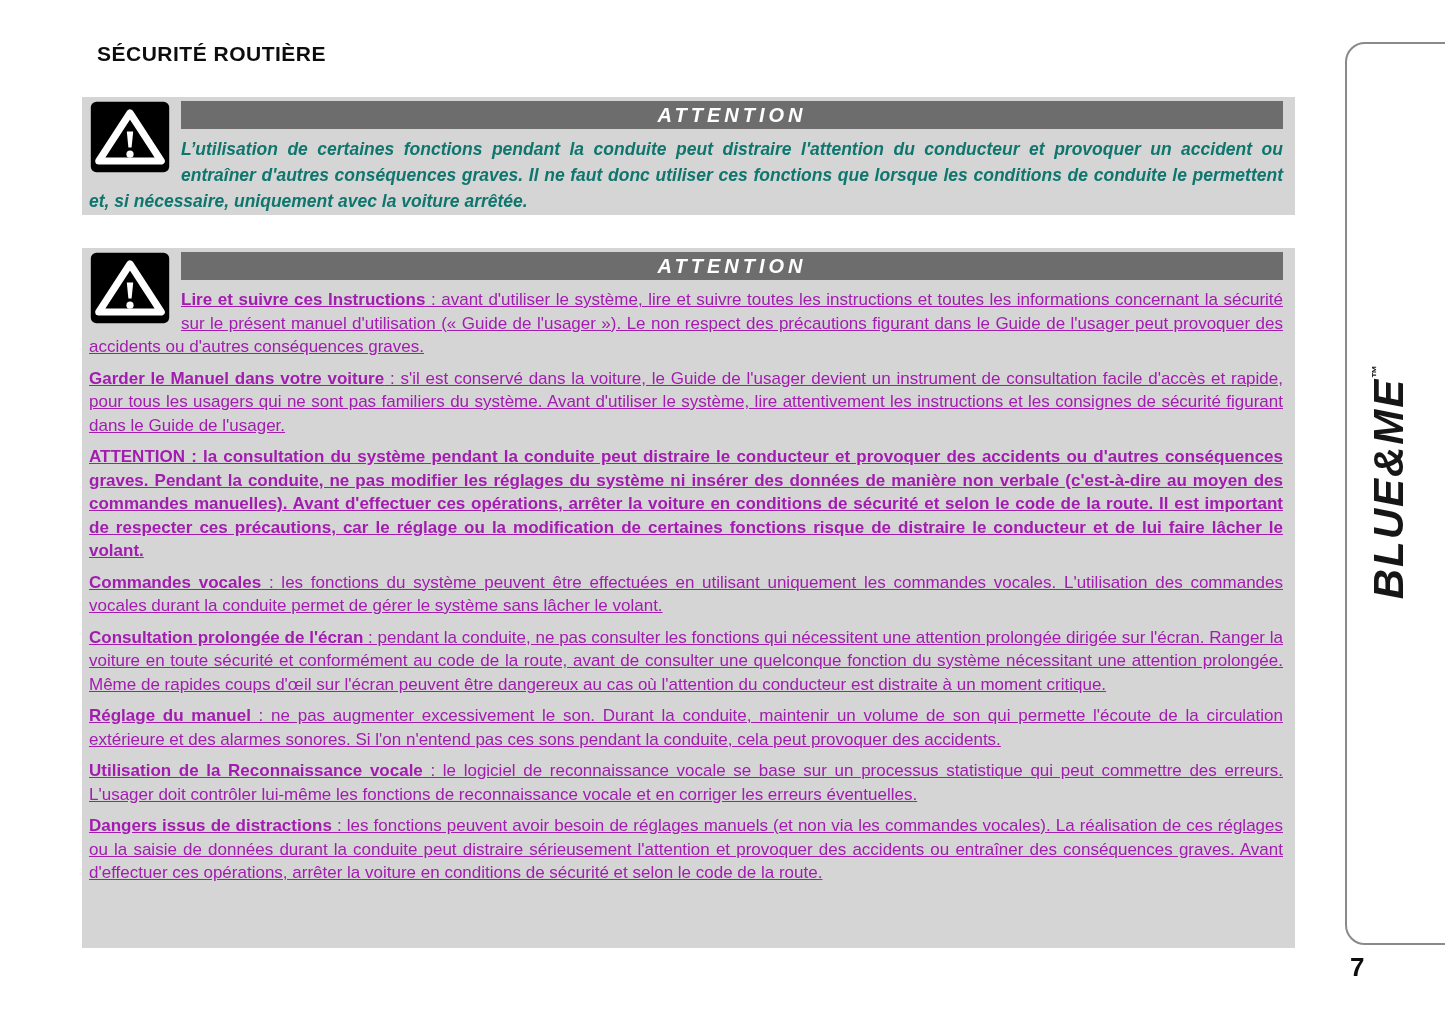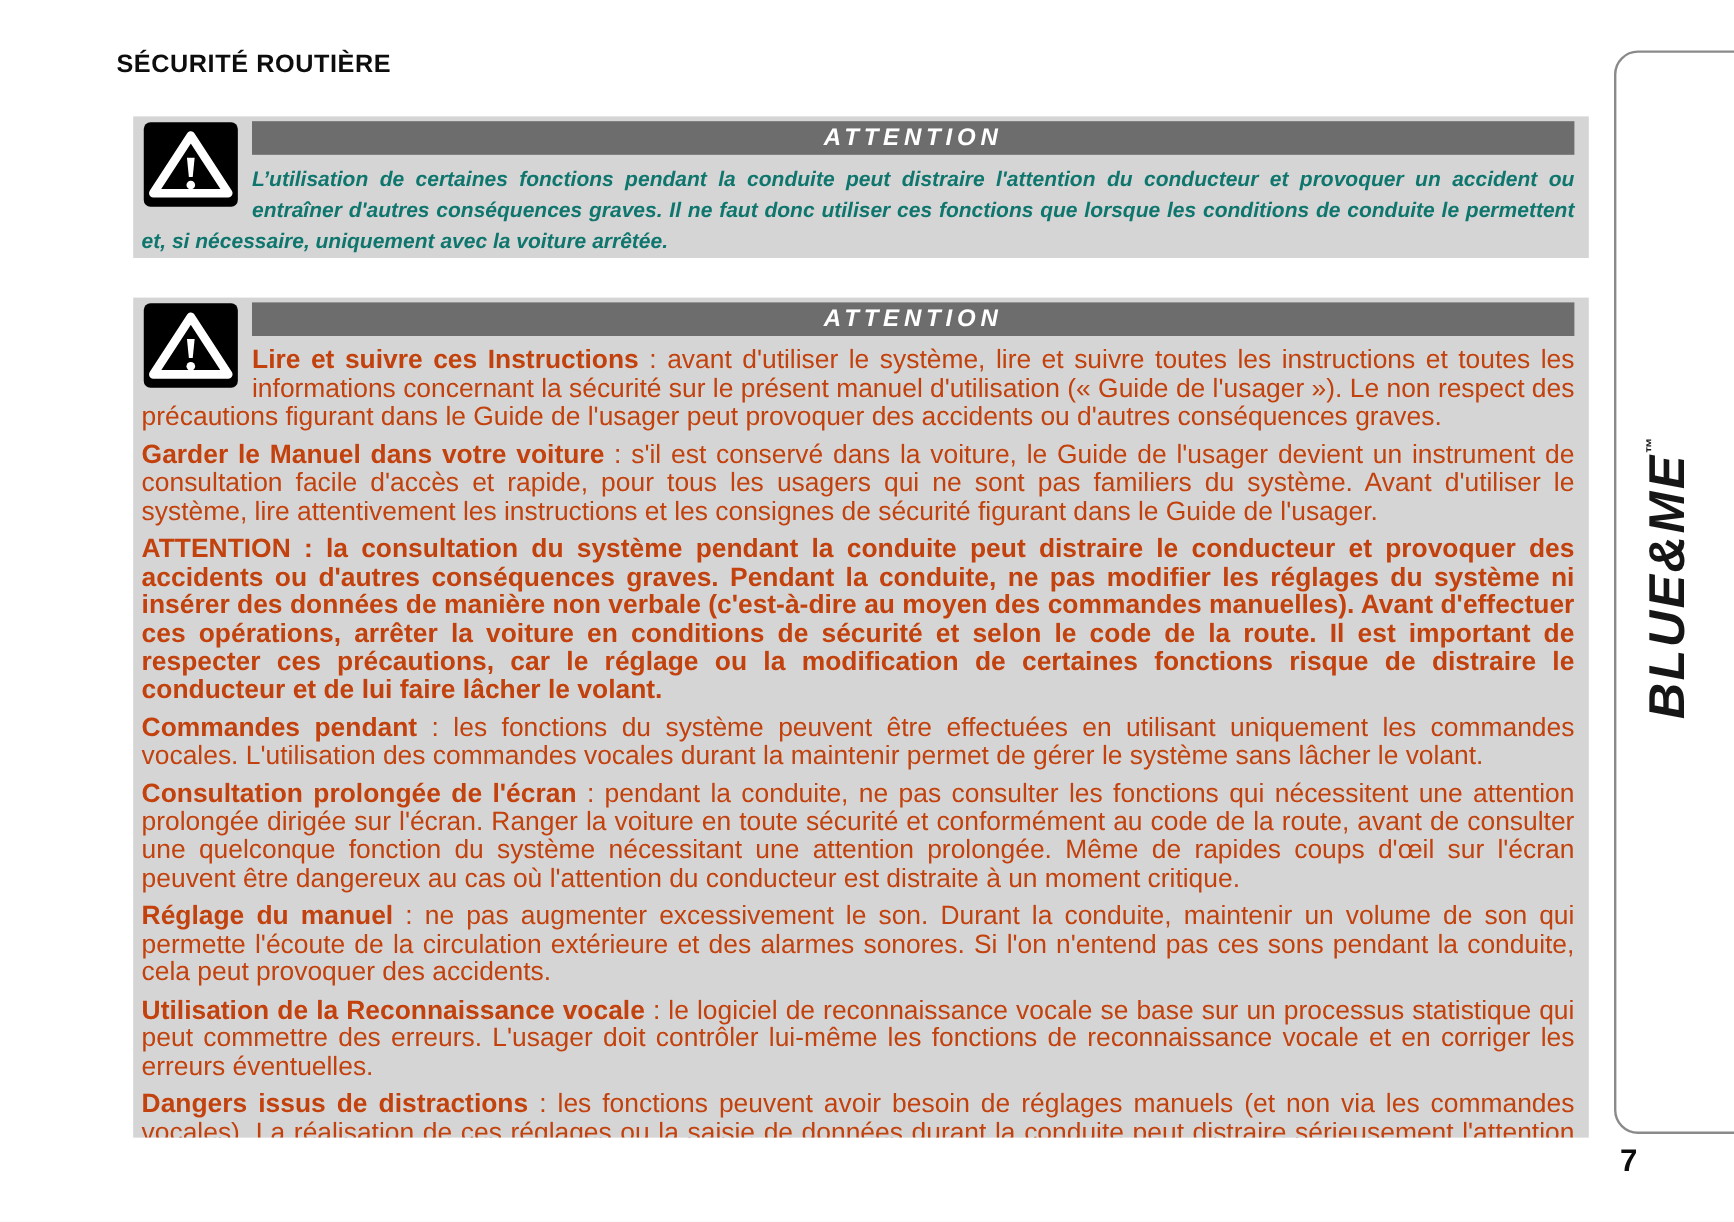--- a/index.html
+++ b/index.html
@@ -17,21 +17,21 @@
     position: absolute;
     left: 97px;
     top: 42px;
     font-size: 21px;
     font-weight: bold;
     letter-spacing: 0.5px;
     color: #0d0d0d;
   }
   .warning-box {
     position: absolute;
-    left: 111px;
+    left: 82px;
     width: 1213px;
     background: #d5d5d5;
     padding: 3px 12px 8px 7px;
     overflow: hidden;
   }
   .box1 { top: 97px; height: 118px; }
   .box2 { top: 248px; height: 700px; }
   .warning-icon {
     float: left;
     width: 82px;
@@ -58,24 +58,25 @@
     margin-top: 7px;
     font-size: 17.5px;
     font-weight: bold;
     font-style: italic;
     line-height: 26px;
     text-align: justify;
     color: #0f766e;
   }
   .para {
     margin-top: 8px;
-    font-size: 22px;
+    font-size: 17px;
     line-height: 23.5px;
     text-align: justify;
-    color: #c2410c;
+    color: #a21caf;
+    text-decoration: underline;
   }
   .para b { font-weight: bold; }
   .para.all-bold span { font-weight: bold; }
   .section-heading {
     margin-top: 11px;
     margin-bottom: 1px;
     text-align: center;
     font-size: 19px;
     font-weight: bold;
     letter-spacing: 0.5px;
@@ -153,21 +154,21 @@
       <span>ATTENTION</span>
     </div>
 
     <p class="para"><b>Lire et suivre ces Instructions</b><span> : avant d'utiliser le système, lire et suivre toutes les instructions et toutes les informations concernant la sécurité sur le présent manuel d'utilisation (« Guide de l'usager »). Le non respect des précautions figurant dans le Guide de l'usager peut provoquer des accidents ou d'autres conséquences graves.</span></p>
 
     <p class="para"><b>Garder le Manuel dans votre voiture</b><span> : s'il est conservé dans la voiture, le Guide de l'usager devient un instrument de consultation facile d'accès et rapide, pour tous les usagers qui ne sont pas familiers du système. Avant d'utiliser le système, lire attentivement les instructions et les consignes de sécurité figurant dans le Guide de l'usager.</span></p>
 
     <p class="para all-bold"><b>ATTENTION</b><span> : la consultation du système pendant la conduite peut distraire le conducteur et provoquer des accidents ou d'autres conséquences graves. Pendant la conduite, ne pas modifier les réglages du système ni insérer des données de manière non verbale (c'est-à-dire au moyen des commandes manuelles). Avant d'effectuer ces opérations, arrêter la voiture en conditions de sécurité et selon le code de la route. Il est important de respecter ces précautions, car le réglage ou la modification de certaines fonctions risque de distraire le conducteur et de lui faire lâcher le volant.</span></p>
 
 
-    <p class="para"><b>Commandes pendant</b><span> : les fonctions du système peuvent être effectuées en utilisant uniquement les commandes vocales. L'utilisation des commandes vocales durant la maintenir permet de gérer le système sans lâcher le volant.</span></p>
+    <p class="para"><b>Commandes vocales</b><span> : les fonctions du système peuvent être effectuées en utilisant uniquement les commandes vocales. L'utilisation des commandes vocales durant la conduite permet de gérer le système sans lâcher le volant.</span></p>
 
     <p class="para"><b>Consultation prolongée de l'écran</b><span> : pendant la conduite, ne pas consulter les fonctions qui nécessitent une attention prolongée dirigée sur l'écran. Ranger la voiture en toute sécurité et conformément au code de la route, avant de consulter une quelconque fonction du système nécessitant une attention prolongée. Même de rapides coups d'œil sur l'écran peuvent être dangereux au cas où l'attention du conducteur est distraite à un moment critique.</span></p>
 
     <p class="para"><b>Réglage du manuel</b><span> : ne pas augmenter excessivement le son. Durant la conduite, maintenir un volume de son qui permette l'écoute de la circulation extérieure et des alarmes sonores. Si l'on n'entend pas ces sons pendant la conduite, cela peut provoquer des accidents.</span></p>
 
     <p class="para"><b>Utilisation de la Reconnaissance vocale</b><span> : le logiciel de reconnaissance vocale se base sur un processus statistique qui peut commettre des erreurs. L'usager doit contrôler lui-même les fonctions de reconnaissance vocale et en corriger les erreurs éventuelles.</span></p>
 
     <p class="para"><b>Dangers issus de distractions</b><span> : les fonctions peuvent avoir besoin de réglages manuels (et non via les commandes vocales). La réalisation de ces réglages ou la saisie de données durant la conduite peut distraire sérieusement l'attention et provoquer des accidents ou entraîner des conséquences graves. Avant d'effectuer ces opérations, arrêter la voiture en conditions de sécurité et selon le code de la route.</span></p>
   </section>
 

